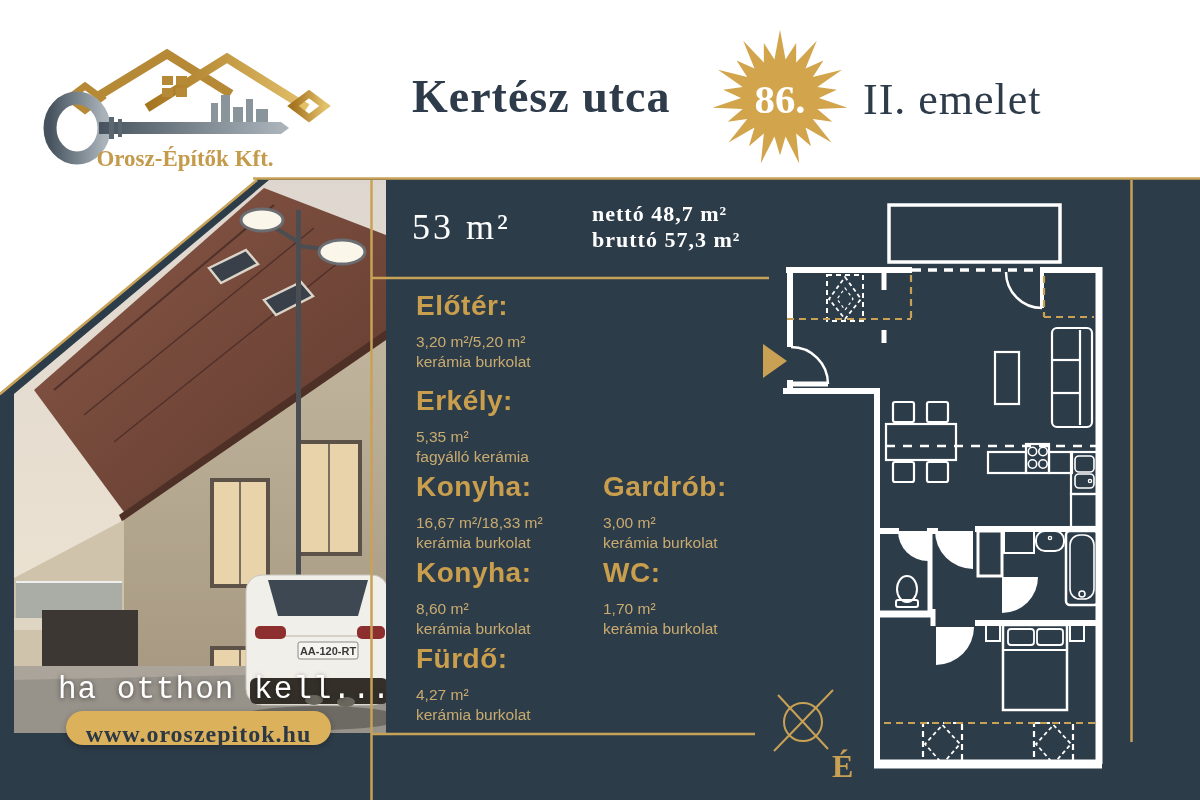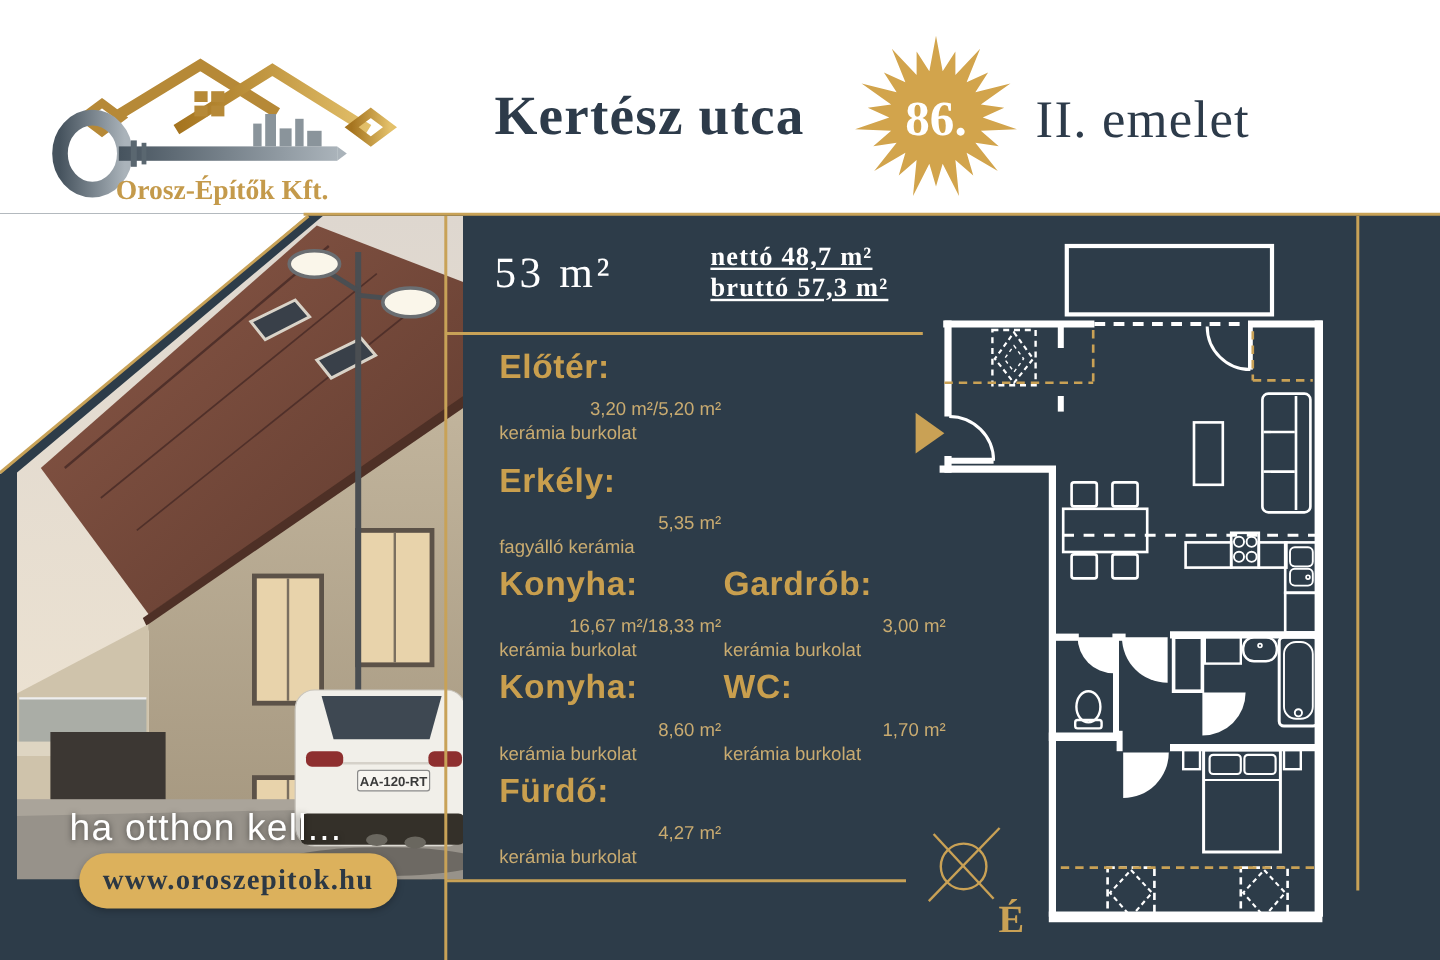--- a/index.html
+++ b/index.html
@@ -12,29 +12,29 @@
   .photo{left:14px;top:180px;width:319px;height:553px;
          clip-path:polygon(0 214px,255px 0,372px 0,372px 553px,0 553px);}
   .title-street{left:412px;top:70px;font-family:"Liberation Serif",serif;font-weight:bold;
                 font-size:46px;color:#2d3b4a;letter-spacing:1px;}
   .title-floor{left:863px;top:74px;font-family:"Liberation Serif",serif;
                font-size:44px;color:#2d3b4a;letter-spacing:1px;}
   .starburst{left:707px;top:25px;width:146px;height:146px;}
   .total-area{left:412px;top:206px;font-family:"Liberation Serif",serif;font-weight:normal;
               font-size:36px;color:#ffffff;letter-spacing:3px;}
   .netgross{left:592px;top:201px;font-family:"Liberation Serif",serif;font-weight:bold;
-            font-size:22px;line-height:26px;color:#ffffff;letter-spacing:1px;text-decoration:underline;}
+            font-size:22px;line-height:26px;color:#ffffff;letter-spacing:1px;}
   .room{width:185px;}
   .room h3{margin:0;font-family:Liberation Sans, sans-serif;font-weight:bold;font-size:28px;
            color:#c99f4e;letter-spacing:.5px;}
-  .room .area{margin-top:10px;font-size:15.5px;color:#c9ab70;line-height:20px;text-align:right;}
+  .room .area{margin-top:10px;font-size:15.5px;color:#c9ab70;line-height:20px;}
   .room .finish{font-size:15.5px;color:#c9ab70;line-height:20px;}
-  .tagline{left:58px;top:672px;font-family:Liberation Sans, sans-serif;font-size:31px;color:#ffffff;
+  .tagline{left:58px;top:672px;font-family:Liberation Mono, monospace;font-size:31px;color:#ffffff;
            letter-spacing:1px;text-shadow:0 1px 5px rgba(0,0,0,.5);}
-  .site-pill{left:66px;top:711px;width:265px;height:46px;border-radius:24px;background:#dcb15c;
+  .site-pill{left:66px;top:711px;width:265px;height:34px;border-radius:24px;background:#dcb15c;
              text-align:center;line-height:46px;font-family:"Liberation Serif",serif;font-weight:bold;
              font-size:24px;color:#2c3844;letter-spacing:1px;cursor:pointer;box-shadow:0 2px 6px rgba(0,0,0,.25);}
   svg{display:block;}
 </style>
 </head>
 <body>
 
 <div class="canvas">
 
   <div class="abs top-band"></div>

